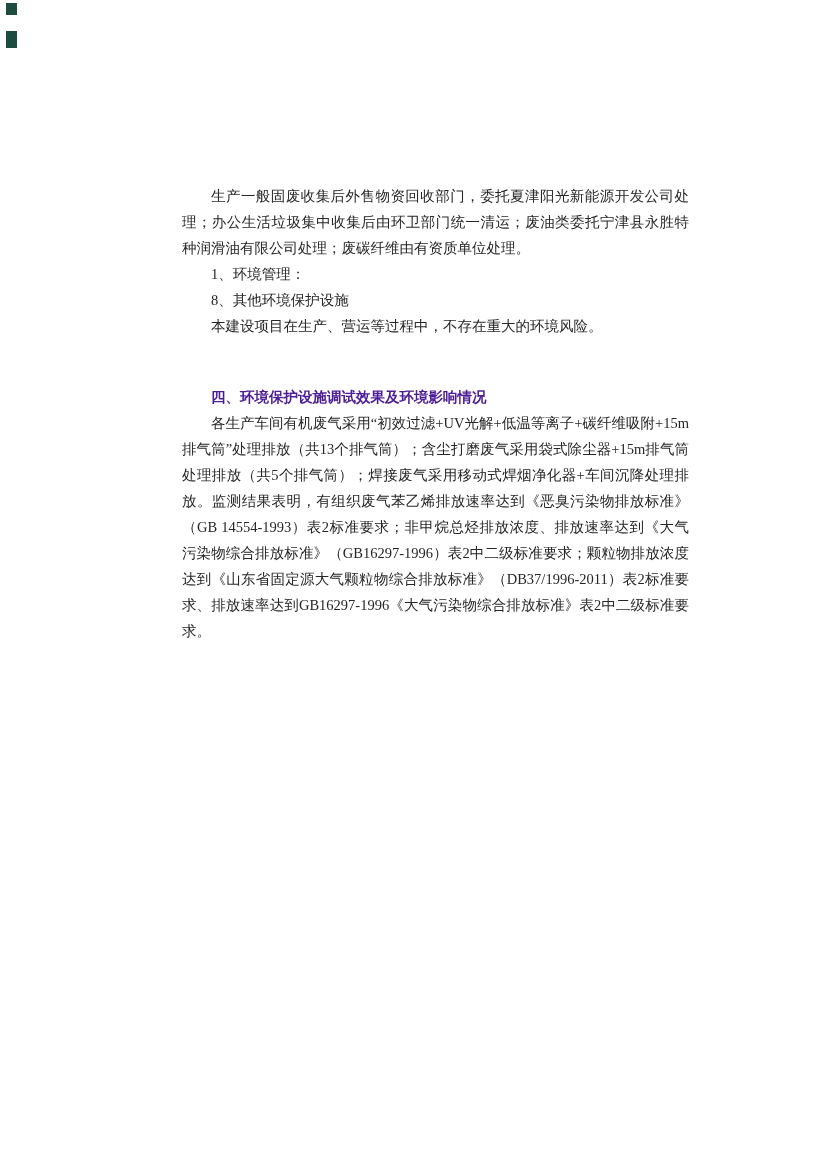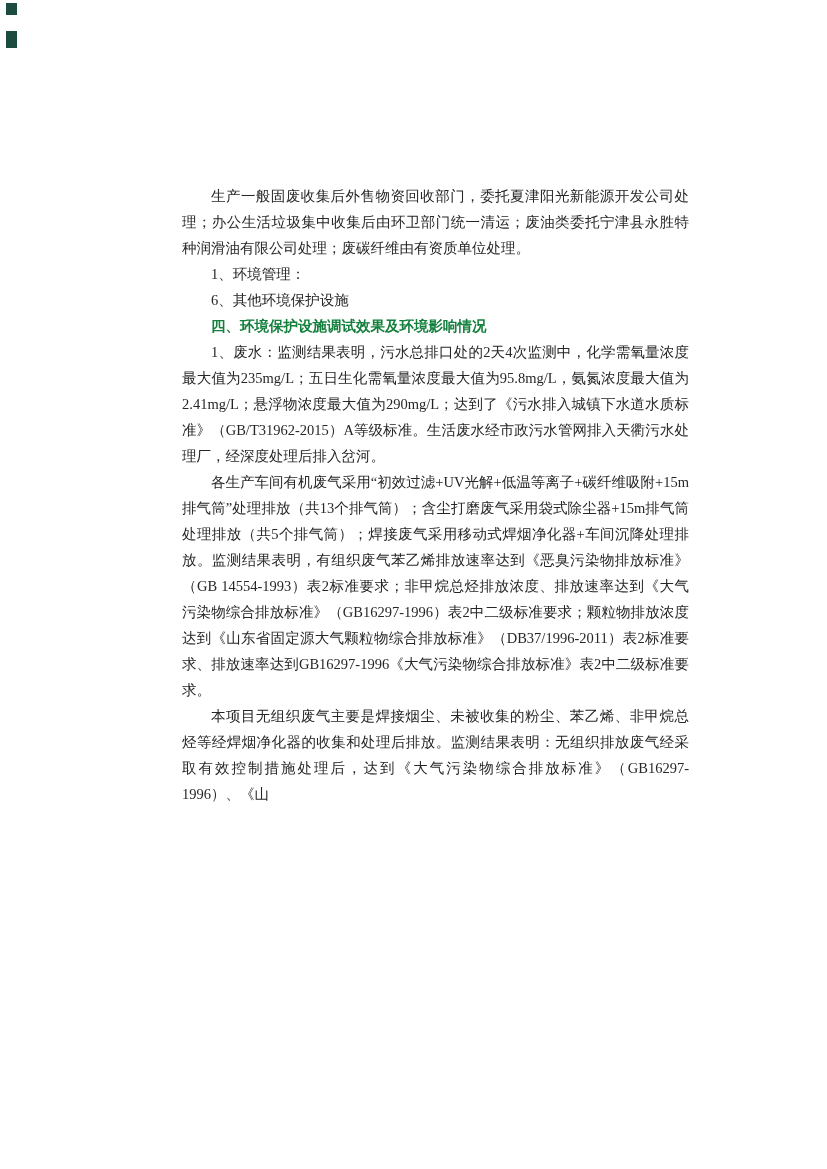--- a/index.html
+++ b/index.html
@@ -38,34 +38,34 @@
     text-align: justify;
     text-justify: inter-ideograph;
     filter: blur(0.25px);
   }
   .doc-body p {
     margin: 0;
     text-indent: 2em;
   }
   .doc-body p.heading {
     font-weight: bold;
-    color: #15803d;
+    color: #4c1d95;
+    margin-top: 45px;
   }
 </style>
 </head>
 <body>
 
 <div class="page">
 
   <div class="scan-mark m1"></div>
   <div class="scan-mark m2"></div>
 
   <div class="doc-body">
     <p>生产一般固废收集后外售物资回收部门，委托夏津阳光新能源开发公司处理；办公生活垃圾集中收集后由环卫部门统一清运；废油类委托宁津县永胜特种润滑油有限公司处理；废碳纤维由有资质单位处理。</p>
     <p>1、环境管理：</p>
-    <p>6、其他环境保护设施</p>
+    <p>8、其他环境保护设施</p>
+    <p>本建设项目在生产、营运等过程中，不存在重大的环境风险。</p>
     <p class="heading">四、环境保护设施调试效果及环境影响情况</p>
-    <p>1、废水：监测结果表明，污水总排口处的2天4次监测中，化学需氧量浓度最大值为235mg/L；五日生化需氧量浓度最大值为95.8mg/L，氨氮浓度最大值为2.41mg/L；悬浮物浓度最大值为290mg/L；达到了《污水排入城镇下水道水质标准》（GB/T31962-2015）A等级标准。生活废水经市政污水管网排入天衢污水处理厂，经深度处理后排入岔河。</p>
     <p>各生产车间有机废气采用“初效过滤+UV光解+低温等离子+碳纤维吸附+15m排气筒”处理排放（共13个排气筒）；含尘打磨废气采用袋式除尘器+15m排气筒处理排放（共5个排气筒）；焊接废气采用移动式焊烟净化器+车间沉降处理排放。监测结果表明，有组织废气苯乙烯排放速率达到《恶臭污染物排放标准》（GB 14554-1993）表2标准要求；非甲烷总烃排放浓度、排放速率达到《大气污染物综合排放标准》（GB16297-1996）表2中二级标准要求；颗粒物排放浓度达到《山东省固定源大气颗粒物综合排放标准》（DB37/1996-2011）表2标准要求、排放速率达到GB16297-1996《大气污染物综合排放标准》表2中二级标准要求。</p>
-    <p>本项目无组织废气主要是焊接烟尘、未被收集的粉尘、苯乙烯、非甲烷总烃等经焊烟净化器的收集和处理后排放。监测结果表明：无组织排放废气经采取有效控制措施处理后，达到《大气污染物综合排放标准》（GB16297-1996）、《山</p>
   </div>
 
 </div>
 
 </body></html>

